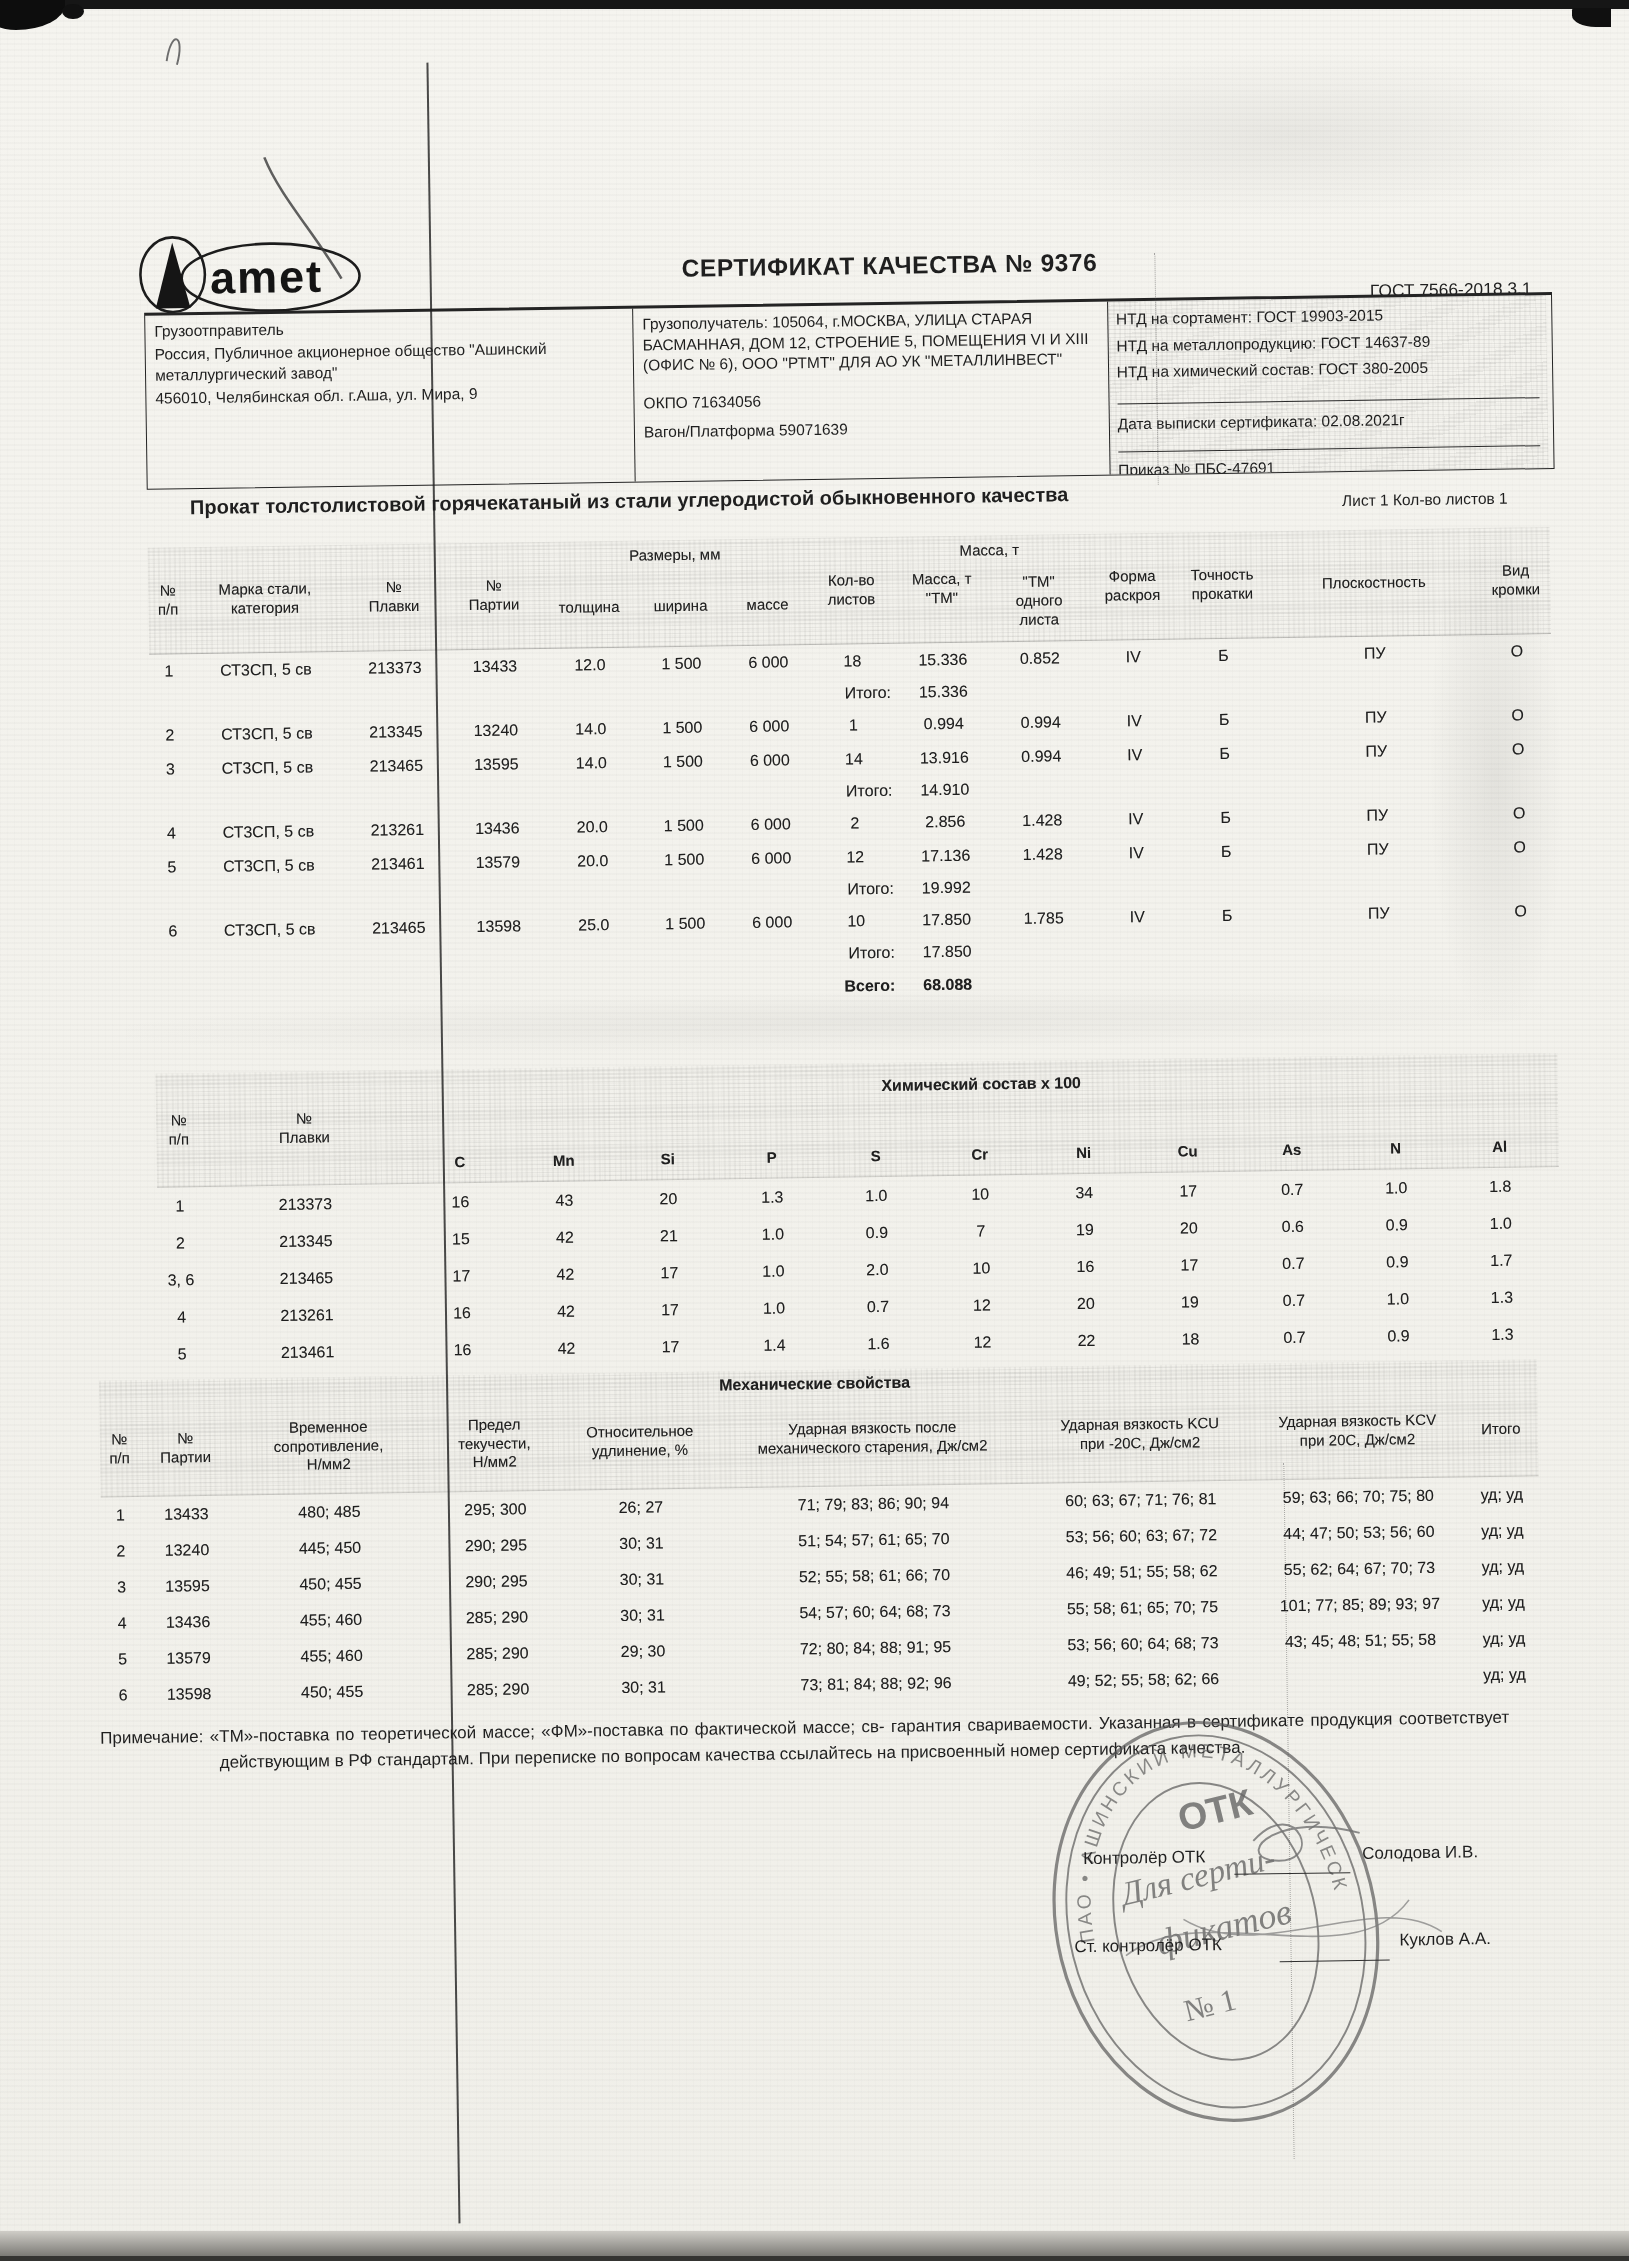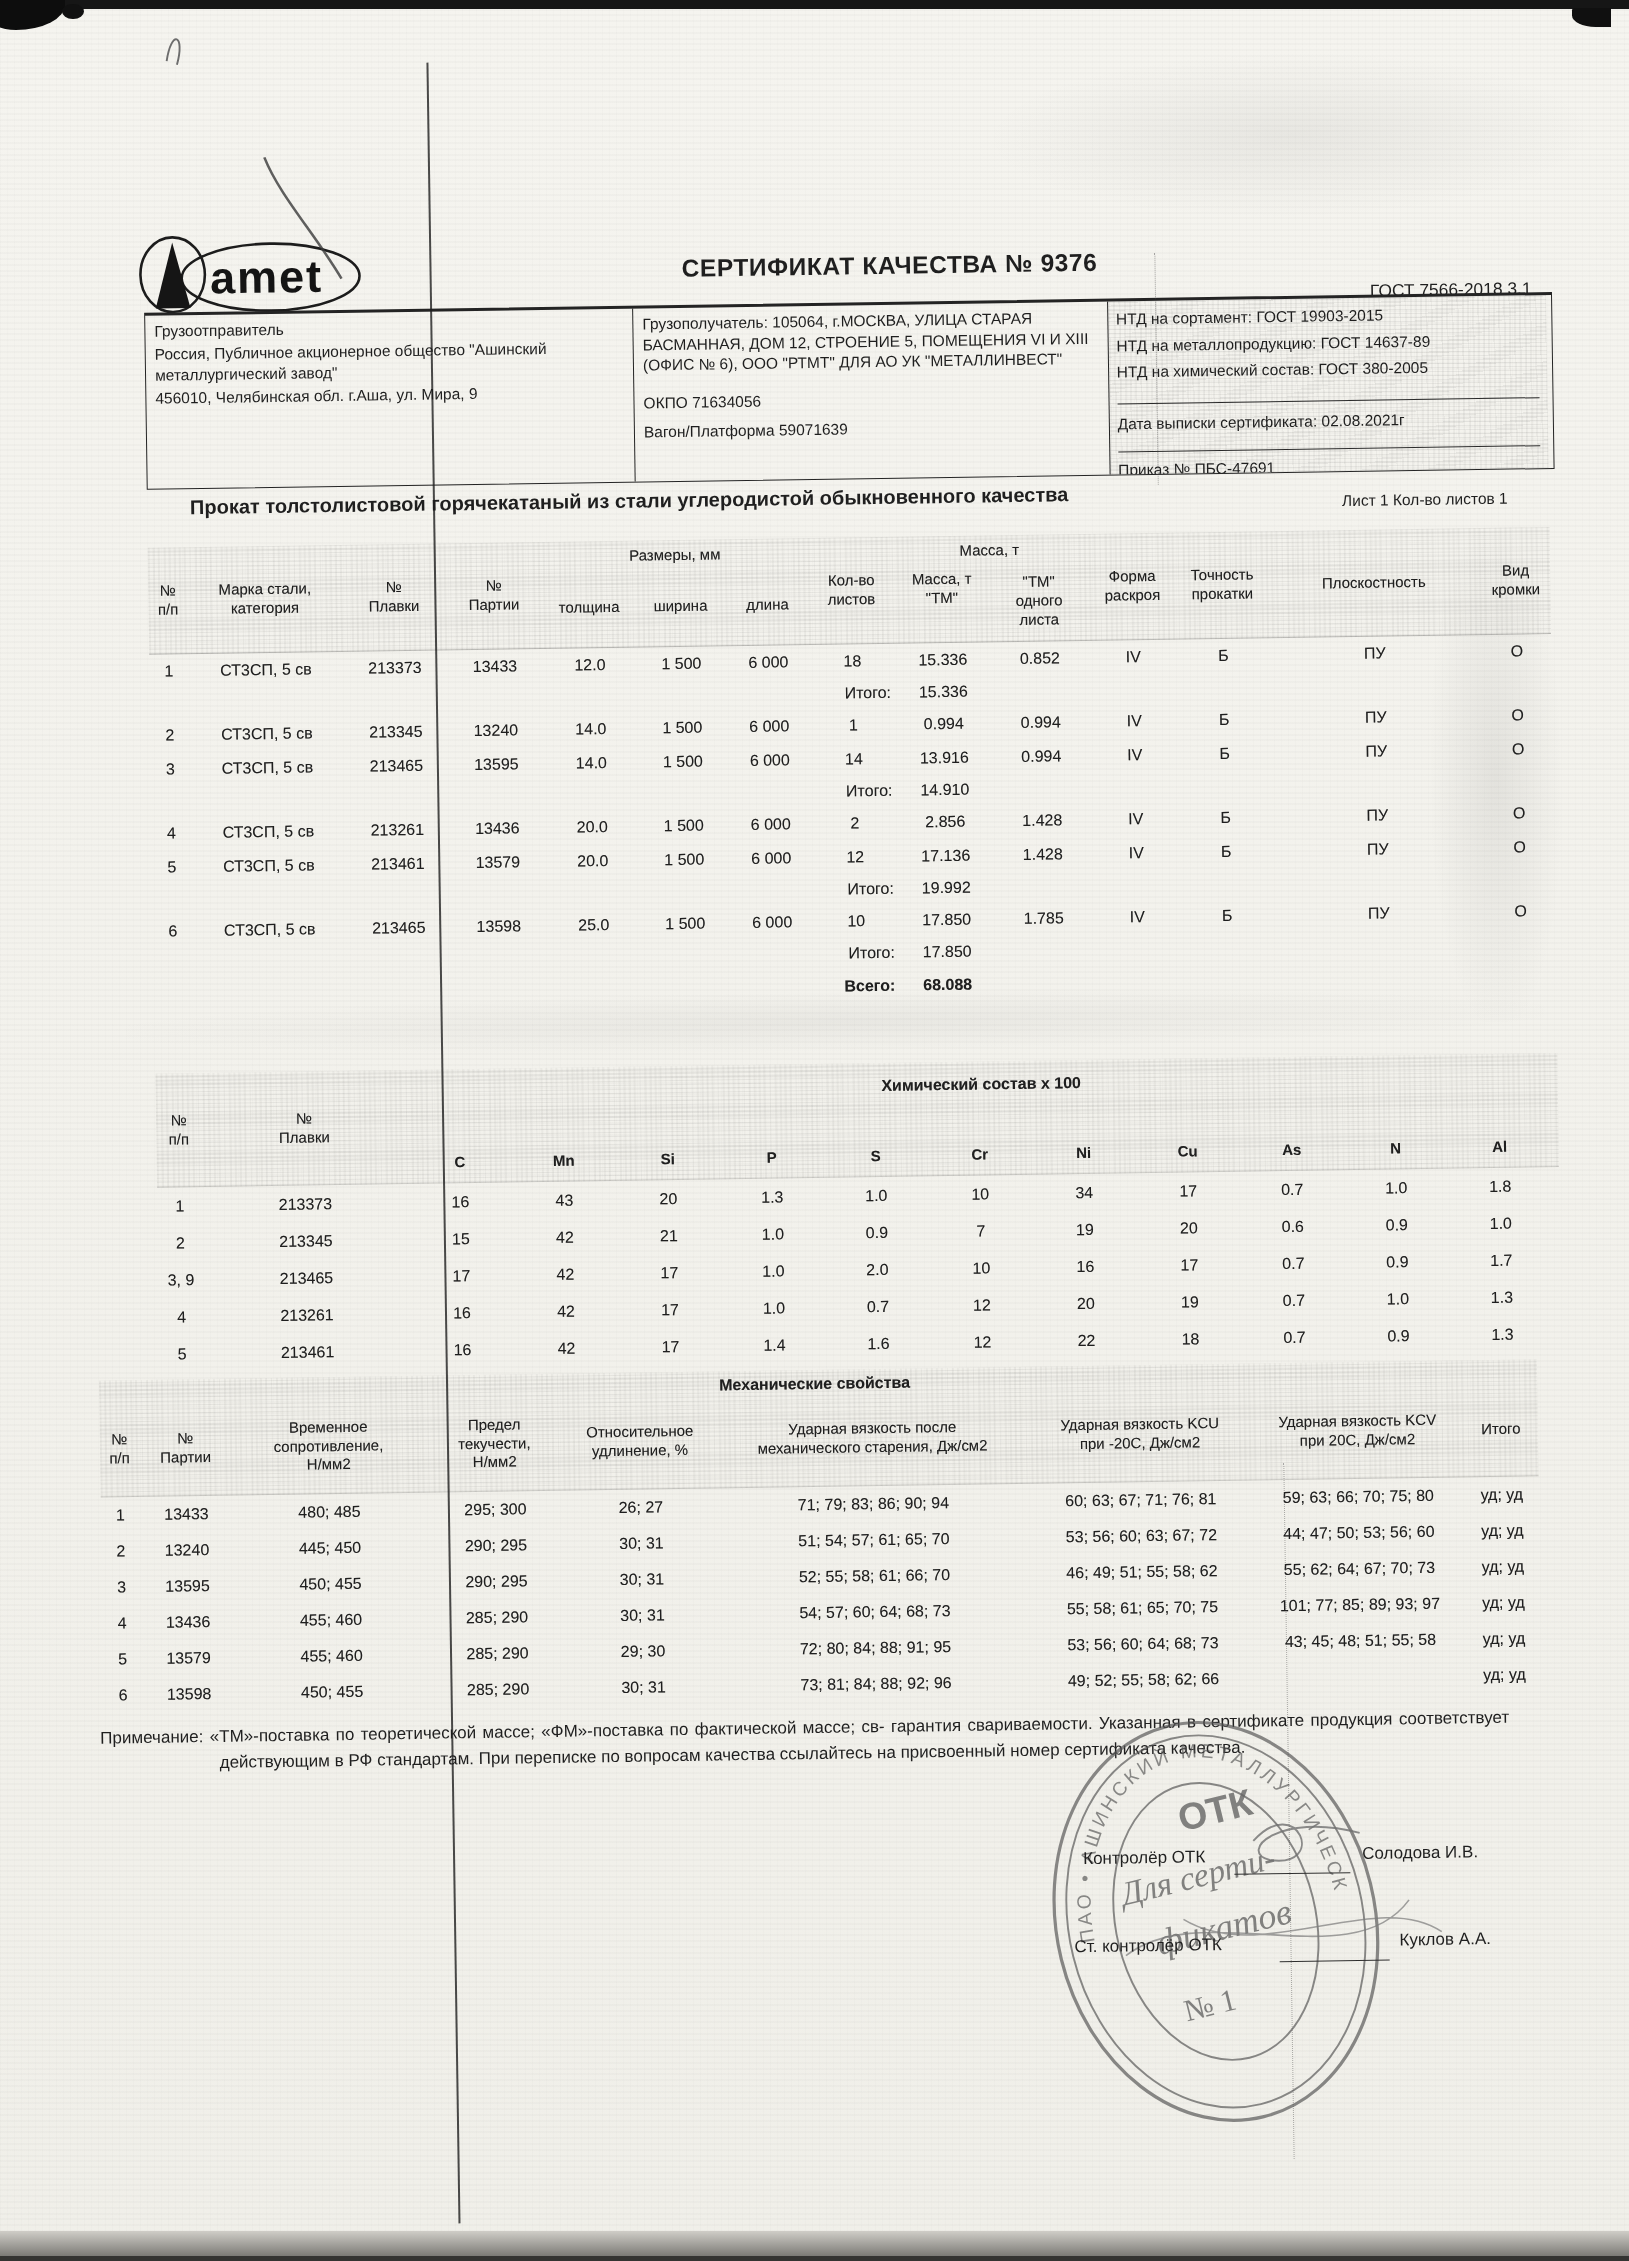--- a/index.html
+++ b/index.html
@@ -138,21 +138,21 @@
         <div class="th">№
 п/п</div>
         <div class="th">Марка стали,
 категория</div>
         <div class="th">№
 Плавки</div>
         <div class="th">№
 Партии</div>
         <div class="th low">толщина</div>
         <div class="th low">ширина</div>
-        <div class="th low">длина</div>
+        <div class="th low">массе</div>
         <div class="th">Кол-во
 листов</div>
         <div class="th">Масса, т
 "ТМ"</div>
         <div class="th low">"ТМ"
 одного
 листа</div>
         <div class="th">Форма
 раскроя</div>
         <div class="th">Точность
@@ -387,21 +387,21 @@
             <div class="t2-cell">1.0</div>
             <div class="t2-cell">0.9</div>
             <div class="t2-cell">7</div>
             <div class="t2-cell">19</div>
             <div class="t2-cell">20</div>
             <div class="t2-cell">0.6</div>
             <div class="t2-cell">0.9</div>
             <div class="t2-cell">1.0</div>
           </div>
           <div class="t2-grid t2-row">
-            <div class="t2-cell">3, 9</div>
+            <div class="t2-cell">3, 6</div>
             <div class="t2-cell">213465</div>
             <div class="t2-cell">17</div>
             <div class="t2-cell">42</div>
             <div class="t2-cell">17</div>
             <div class="t2-cell">1.0</div>
             <div class="t2-cell">2.0</div>
             <div class="t2-cell">10</div>
             <div class="t2-cell">16</div>
             <div class="t2-cell">17</div>
             <div class="t2-cell">0.7</div>

